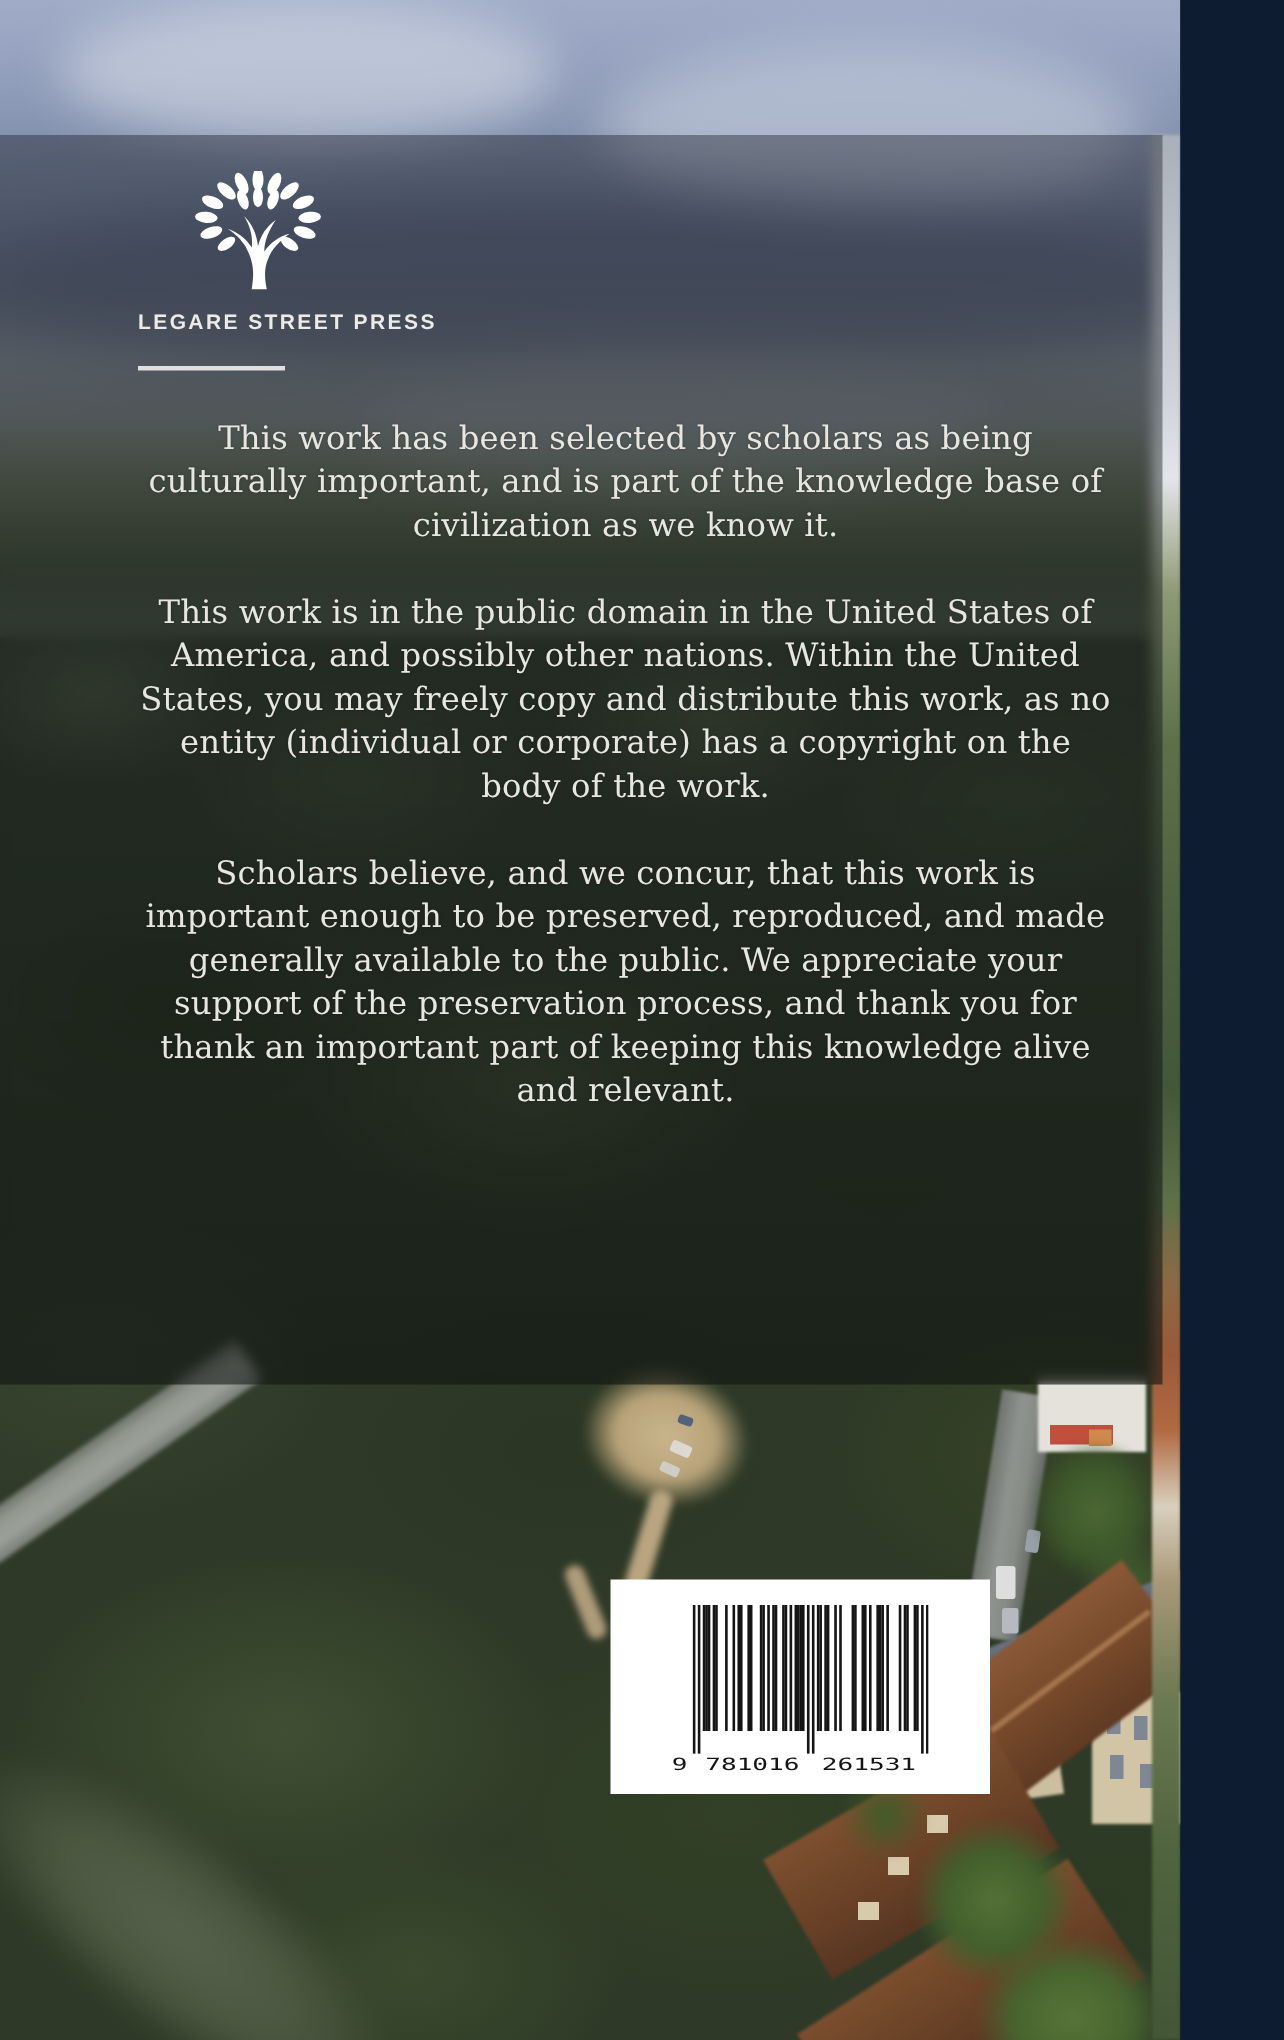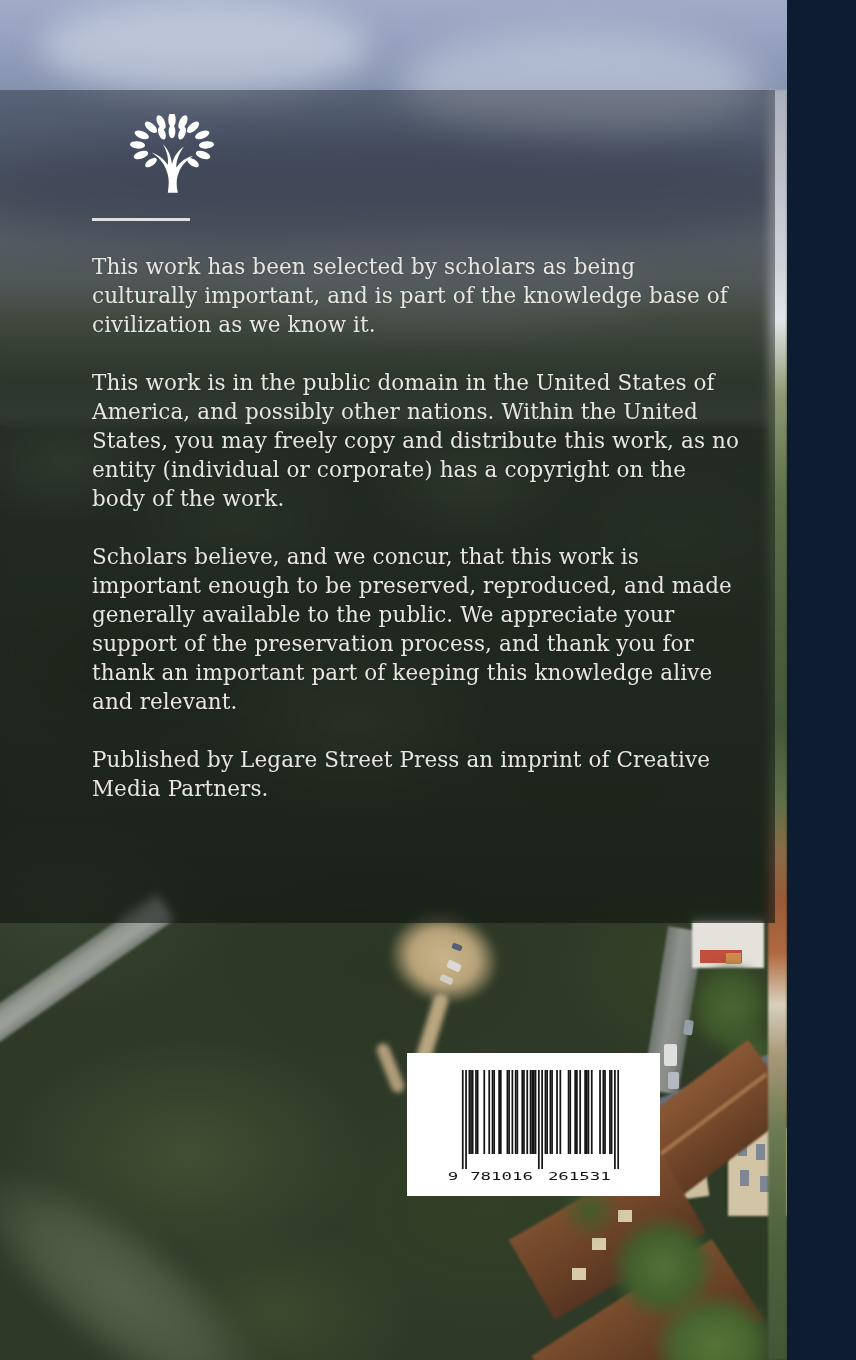--- a/index.html
+++ b/index.html
@@ -113,21 +113,21 @@
     background:linear-gradient(180deg,rgba(22,26,34,.40) 0%,rgba(22,26,30,.44) 35%,
       rgba(18,22,22,.50) 70%,rgba(13,16,15,.56) 100%);
     backdrop-filter:blur(4px);}
   .content{position:absolute;left:92px;top:24px;width:650px;color:var(--text);}
   .tree-wrap{margin-left:38px;width:84px;height:82px;}
   .publisher-name{margin-top:10px;font-size:14px;font-weight:600;letter-spacing:1.6px;
     color:#edebe7;font-family:"Liberation Sans",sans-serif;}
   .divider{margin-top:22px;width:98px;height:3px;background:#dfe0e2;}
   .copy{margin-top:31px;font-family:"DejaVu Serif","Liberation Serif",serif;
     font-size:21.5px;line-height:29px;letter-spacing:.1px;
-    text-shadow:0 0 2px rgba(0,0,0,.25);}
+    text-shadow:0 0 2px rgba(0,0,0,.25);text-align:center;}
   .copy p{margin:0 0 29px 0;}
   
   .barcode-panel{position:absolute;left:407px;top:1053px;width:253px;height:143px;
     background:var(--panel);}
   .barcode-panel svg{position:absolute;left:40px;top:17px;width:172px;height:112px;}
 </style>
 </head>
 <body>
 
 <div class="page">
@@ -200,26 +200,26 @@
           <ellipse cx="91" cy="36" rx="9" ry="4.4" transform="rotate(175 91 36)"></ellipse>
           <ellipse cx="13" cy="48" rx="9" ry="4.4" transform="rotate(-18 13 48)"></ellipse>
           <ellipse cx="87" cy="48" rx="9" ry="4.4" transform="rotate(198 87 48)"></ellipse>
           <ellipse cx="25" cy="57" rx="8" ry="4" transform="rotate(-35 25 57)"></ellipse>
           <ellipse cx="75" cy="57" rx="8" ry="4" transform="rotate(215 75 57)"></ellipse>
           <ellipse cx="38" cy="22" rx="8" ry="4" transform="rotate(70 38 22)"></ellipse>
           <ellipse cx="62" cy="22" rx="8" ry="4" transform="rotate(110 62 22)"></ellipse>
           <ellipse cx="50" cy="20" rx="8" ry="4" transform="rotate(90 50 20)"></ellipse>
         </svg>
       </div>
+      <div class="publisher-name">LEGARE STREET PRESS</div>
       <div class="divider"></div>
       <div class="copy">
         <p>This work has been selected by scholars as being culturally important, and is part of the knowledge base of civilization as we know it.</p>
         <p>This work is in the public domain in the United States of America, and possibly other nations. Within the United States, you may freely copy and distribute this work, as no entity (individual or corporate) has a copyright on the body of the work.</p>
         <p>Scholars believe, and we concur, that this work is important enough to be preserved, reproduced, and made generally available to the public. We appreciate your support of the preservation process, and thank you for thank an important part of keeping this knowledge alive and relevant.</p>
-        <p>Published by Legare Street Press an imprint of Creative Media Partners.</p>
       </div>
     </div>
   </div>
 
   <div class="barcode-panel">
     <svg id="barcode-svg" viewBox="-9 0 104 104" preserveAspectRatio="none">
         <g fill="#151515">
           <rect x="0" y="0" width="1.05" height="92"></rect>
           <rect x="2" y="0" width="1.05" height="92"></rect>
           <rect x="4" y="0" width="1.05" height="78"></rect>

